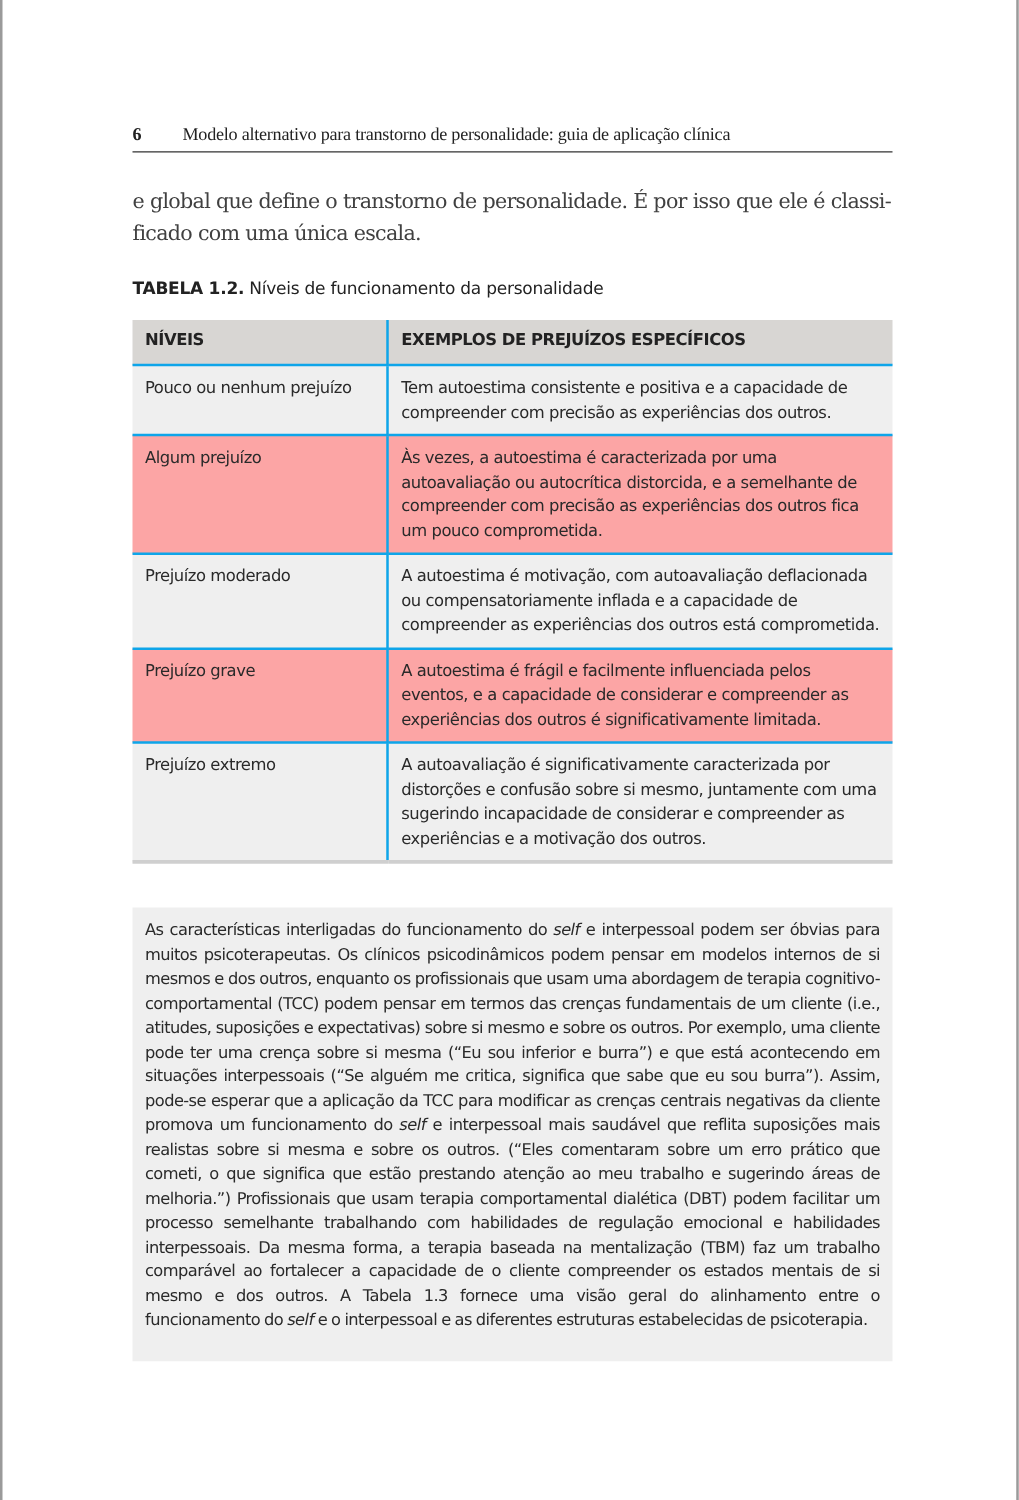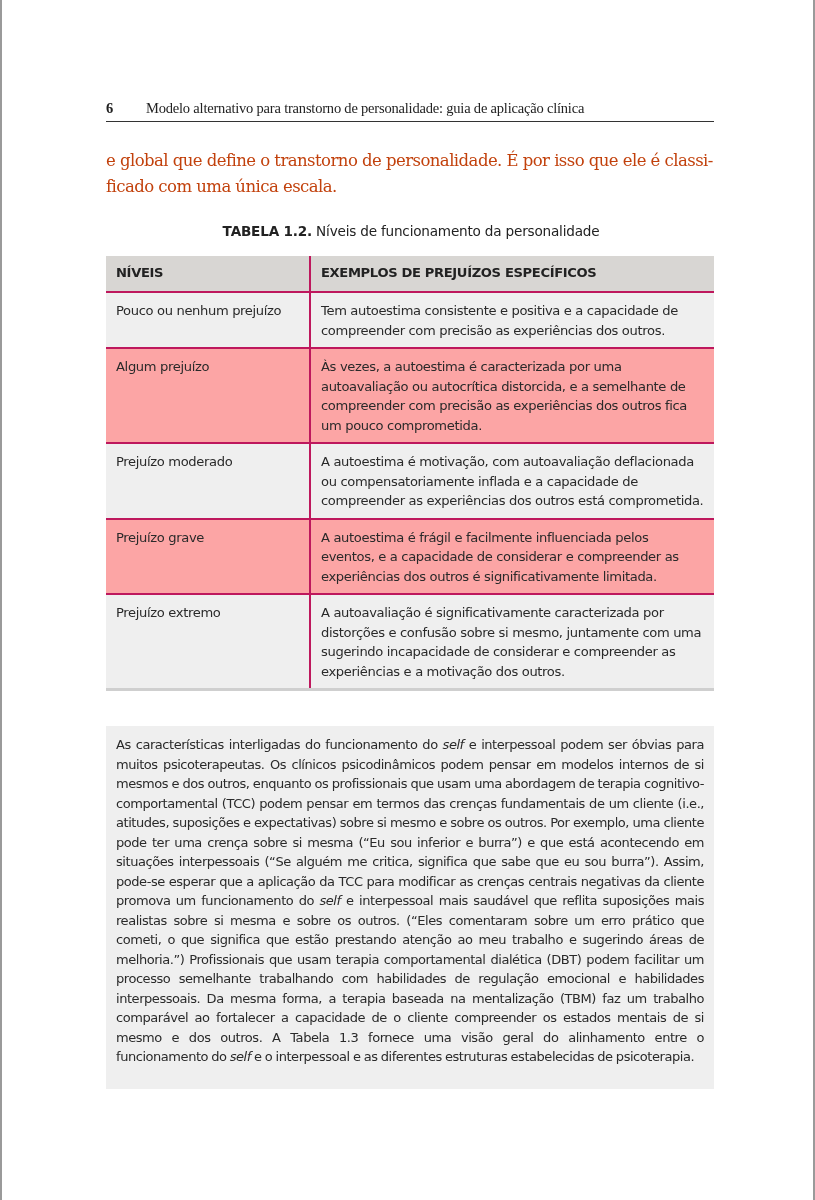--- a/index.html
+++ b/index.html
@@ -14,37 +14,37 @@
       position: absolute; left: 106px; top: 97px; width: 608px; height: 24px;
       border-bottom: 1px solid #333;
       font-family: "Liberation Serif", serif; font-size: 14.5px; color: #222;
       display: flex; align-items: flex-end;
     }
     .running-head .pgnum { font-weight: bold; width: 40px; padding-bottom: 4px; }
     .running-head .rtitle { padding-bottom: 4px; letter-spacing: -0.2px; }
 
     .lead-para {
       position: absolute; left: 106px; top: 148px; width: 612px;
-      font-family: "DejaVu Serif", serif; font-size: 16.5px; line-height: 26px; color: #c2410c;
+      font-family: "DejaVu Serif", serif; font-size: 16.5px; line-height: 26px; color: #404040;
       letter-spacing: -0.55px;
     }
 
     .table-caption {
       position: absolute; left: 106px; top: 223px; width: 610px;
-      font-family: "DejaVu Sans", sans-serif; font-size: 13.6px; color: #222; letter-spacing: -0.2px; text-align: center;
+      font-family: "DejaVu Sans", sans-serif; font-size: 13.6px; color: #222; letter-spacing: -0.2px;
     }
     .table-caption .cap-label { font-weight: bold; }
 
     table.levels {
       position: absolute; left: 106px; top: 256px; width: 608px;
       border-collapse: collapse; font-family: "DejaVu Sans", sans-serif; font-size: 13.1px;
       letter-spacing: -0.35px; color: #2a2a2a;
     }
     table.levels th, table.levels td {
-      text-align: left; vertical-align: top; border: 2px solid #be185d;
+      text-align: left; vertical-align: top; border: 2px solid #0ea5e9;
       padding: 8px 10px 7px 10px; line-height: 19.5px;
     }
     table.levels th { background: #d8d6d3; font-weight: bold; padding-bottom: 10px; line-height: 17px; color: #222; }
     table.levels td { background: #efefef; }
     table.levels tr.alt td { background: #fca5a5; }
     table.levels th:first-child, table.levels td:first-child { border-left: none; width: 183px; }
     table.levels th:last-child, table.levels td:last-child { border-right: none; }
     table.levels tr:first-child th { border-top: none; }
     table.levels tr:last-child td { border-bottom: 3px solid #cfcfcf; }
 

